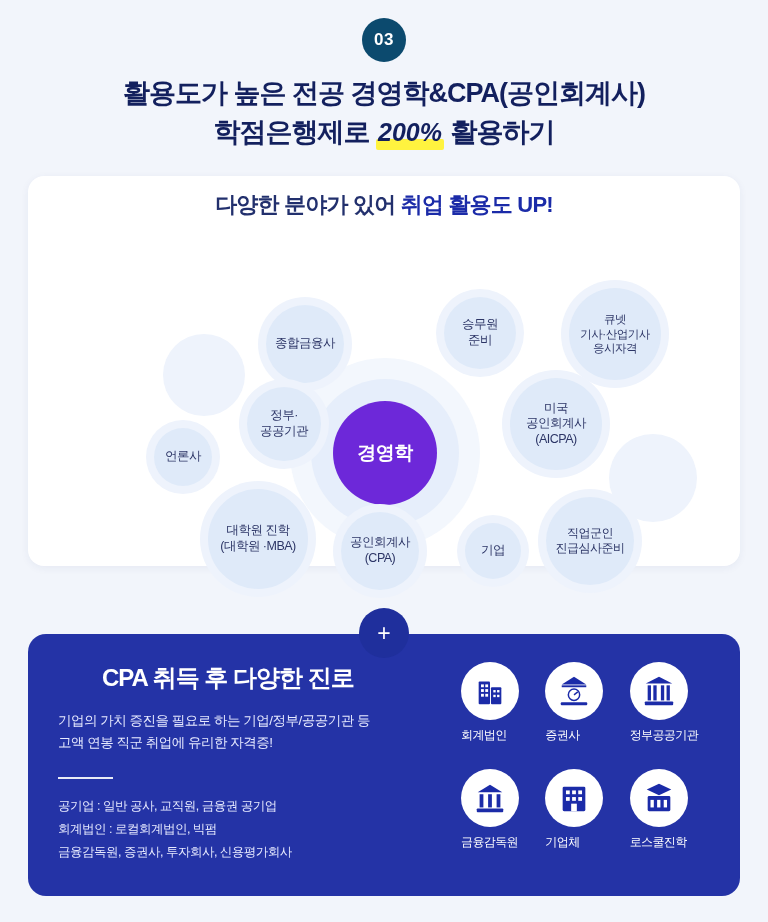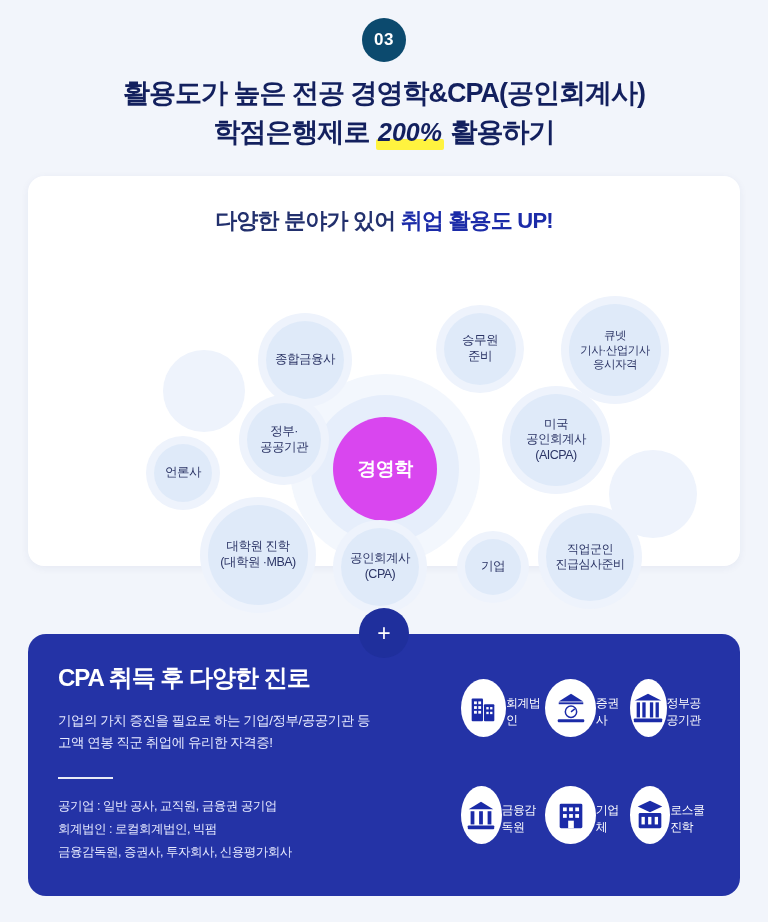--- a/index.html
+++ b/index.html
@@ -62,21 +62,21 @@
     left: 28px;
     top: 176px;
     width: 712px;
     height: 390px;
     background: #ffffff;
     border-radius: 16px;
     box-shadow: 0 2px 8px rgba(30,50,120,0.06);
   }
   .card-title {
     text-align: center;
-    padding-top: 30px;
+    padding-top: 14px;
     font-size: 22px;
     font-weight: bold;
     color: #22306d;
     letter-spacing: -0.8px;
   }
   .card-title .accent { color: #1b2ba8; }
 
   
   .bubbles {
     position: relative;
@@ -90,21 +90,21 @@
     align-items: center;
     justify-content: center;
     text-align: center;
     line-height: 1.25;
     letter-spacing: -0.5px;
     color: #2c3566;
   }
   .bub.halo { background: #eef3fc; }
   .bub.mid  { background: #dfeaf9; }
   .bub.center {
-    background: #d946ef;
+    background: #6d28d9;
     color: #ffffff;
     font-size: 19px;
     font-weight: bold;
   }
   .ring {
     position: absolute;
     border-radius: 50%;
     background: #eaf1fb;
   }
 
@@ -136,20 +136,21 @@
     color: #ffffff;
     padding: 28px 30px;
     display: flex;
   }
   .panel-left { width: 395px; }
   .panel-title {
     font-size: 24px;
     font-weight: bold;
     letter-spacing: -1px;
     margin-bottom: 16px;
+    margin-left: 44px;
   }
   .panel-sub {
     font-size: 13.5px;
     line-height: 1.65;
     color: #e7eaff;
     letter-spacing: -0.5px;
   }
   .divider {
     width: 55px;
     height: 2px;
@@ -166,22 +167,21 @@
   .panel-right {
     flex: 1;
     display: grid;
     grid-template-columns: repeat(3, 1fr);
     grid-template-rows: repeat(2, 1fr);
     gap: 8px 4px;
     padding-left: 8px;
   }
   .icon-cell {
     display: flex;
-    flex-direction: row;
-    align-items: center;
+    flex-direction: column;
     justify-content: flex-start;
   }
   .icon-box {
     width: 58px;
     height: 58px;
     border-radius: 50%;
     background: #ffffff;
     display: flex;
     align-items: center;
     justify-content: center;

